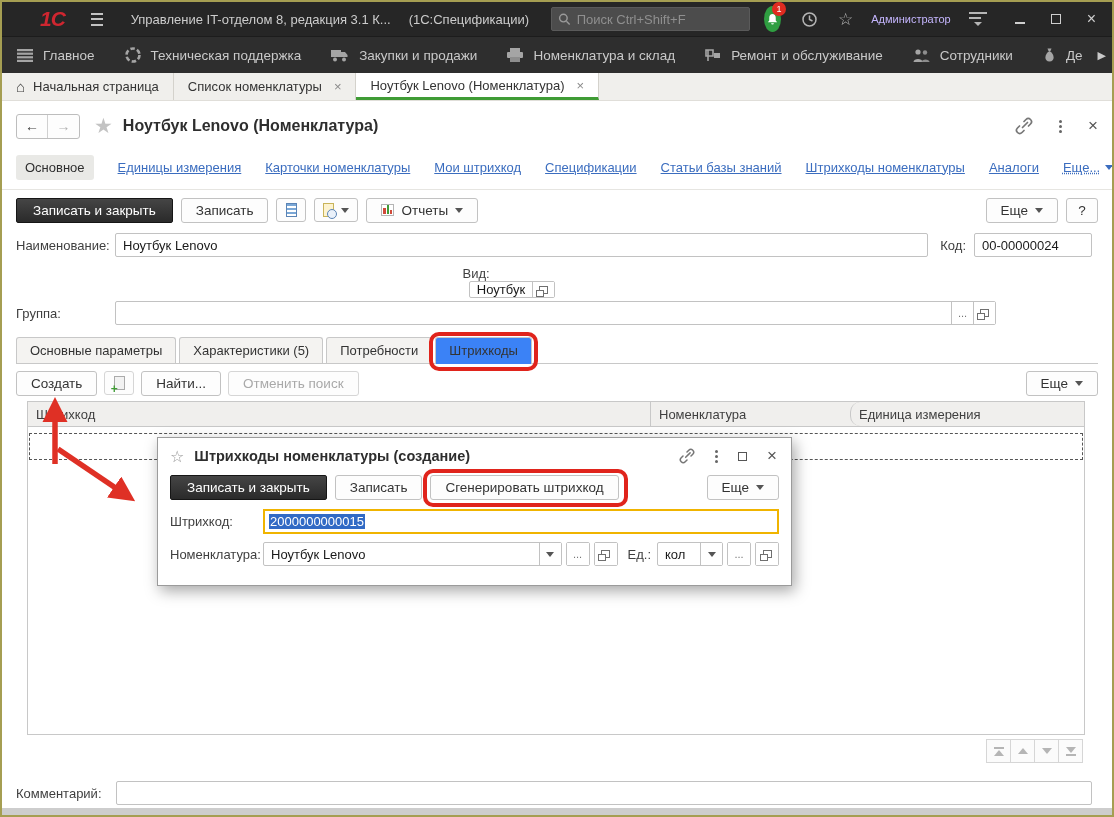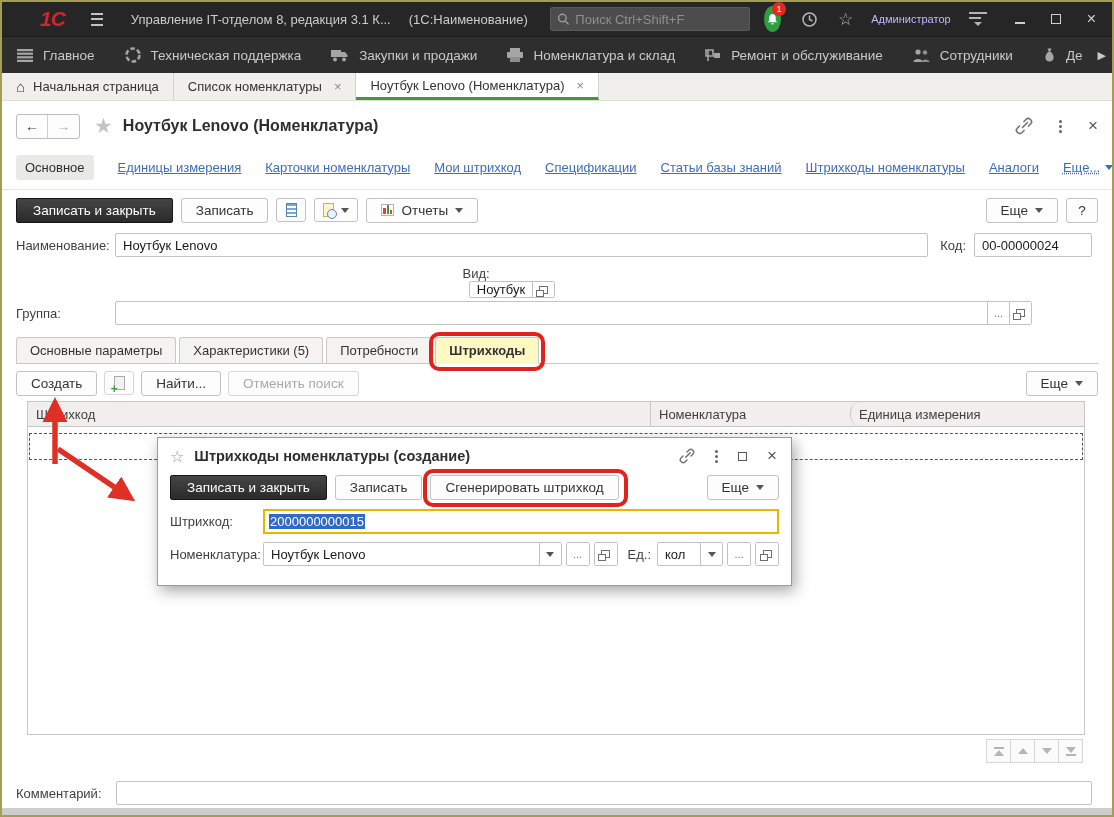--- a/index.html
+++ b/index.html
@@ -92,21 +92,21 @@
   .tfield { border:1px solid #c2c2c2; border-radius:2px; height:24px; display:flex; align-items:center; padding:0 7px; font-size:13px; color:#1a1a1a; background:#fff; overflow:hidden; white-space:nowrap; }
   .igroup { display:flex; align-items:stretch; border:1px solid #c2c2c2; border-radius:2px; height:24px; background:#fff; }
   .igroup .ival { flex:1; display:flex; align-items:center; padding:0 7px; font-size:13px; color:#1a1a1a; overflow:hidden; white-space:nowrap; }
   .gbtn { width:22px; border-left:1px solid #c2c2c2; display:flex; align-items:center; justify-content:center; color:#777; cursor:pointer; font-size:11px; background:#fff; flex:none; }
   .icon-open { position:relative; width:9px; height:8px; border:1px solid #6f6f6f; background:#fff; }
   .icon-open::after { content:''; position:absolute; left:-4px; bottom:-4px; width:6px; height:5px; background:#fff; border:1px solid #6f6f6f; }
 
   
   .subtabs { left:14px; top:336px; width:1082px; height:26px; display:flex; align-items:flex-end; border-bottom:1px solid #c8c8c8; }
   .stab { position:relative; border:1px solid #c8c8c8; border-bottom:none; border-radius:3px 3px 0 0; background:#f4f3f1; padding:5px 13px; font-size:13px; color:#333; margin-right:3px; cursor:pointer; white-space:nowrap; }
-  .stab.active { background:#fef9c3; padding-bottom:6px; margin-bottom:-1px;font-weight:bold; }
+  .stab.active { background:#3b82f6; padding-bottom:6px; margin-bottom:-1px; }
   .ring { position:absolute; left:-7px; top:-6px; right:-7px; bottom:-7px; border:4px solid #e0241c; border-radius:10px; pointer-events:none; z-index:26; }
 
   
   .list-toolbar { left:14px; top:367px; width:1082px; height:28px; display:flex; align-items:center; gap:7px; }
   .ico-doccopy { position:relative; width:11px; height:14px; border:1px solid #ababab; background:#f2f2f2; }
   .ico-doccopy::after { content:'+'; position:absolute; left:-4px; bottom:-7px; color:#3f9c35; font-size:12px; font-weight:bold; }
 
   
   .thead { left:25px; top:399px; width:1058px; height:26px; background:#f0efed; border:1px solid #c8c8c8; display:flex; align-items:center; font-size:13px; color:#3f3f3f; }
   .th { padding:0 8px; height:100%; display:flex; align-items:center; }
@@ -150,21 +150,21 @@
 <div class="window">
 
   <div class="abs titlebar">
     <span class="logo-1c">1С</span>
     <span class="hamburger">
         <i></i>
         <i></i>
         <i></i>
       </span>
     <span class="tb-title">Управление IT-отделом 8, редакция 3.1 К...</span>
-    <span class="tb-app">(1С:Наименование)</span>
+    <span class="tb-app">(1С:Спецификации)</span>
     <div class="searchbox">
       <svg width="14" height="14" viewBox="0 0 14 14">
           <circle cx="6" cy="6" r="4.2" fill="none" stroke="#9a9a9a" stroke-width="1.6"></circle>
           <line x1="9.4" y1="9.4" x2="13" y2="13" stroke="#9a9a9a" stroke-width="1.6"></line>
         </svg>
       <input type="text" placeholder="Поиск Ctrl+Shift+F" style="">
     </div>
     <div class="notif">
       <svg width="13" height="13" viewBox="0 0 14 14">
           <path d="M7 1 C4.8 1 3.5 2.8 3.5 5 L3.5 8 L2 10 L12 10 L10.5 8 L10.5 5 C10.5 2.8 9.2 1 7 1 Z M5.5 11 A1.5 1.5 0 0 0 8.5 11 Z" fill="#fff"></path>
@@ -361,21 +361,21 @@
   <div class="abs frow" style="top:264px; padding-right:104px;flex-direction:column;">
     <span class="flabel">Вид:</span>
     <div class="igroup" style="flex:1;">
       <span class="ival">Ноутбук</span>
       <span class="gbtn">
           <span class="icon-open"></span>
         </span>
     </div>
   </div>
 
-  <div class="abs frow" style="top:298px; padding-right:80px;">
+  <div class="abs frow" style="top:298px; padding-right:116px;">
     <span class="flabel">Группа:</span>
     <div class="igroup" style="flex:1;">
       <span class="ival"></span>
       <span class="gbtn">...</span>
       <span class="gbtn">
           <span class="icon-open"></span>
         </span>
     </div>
   </div>
 

